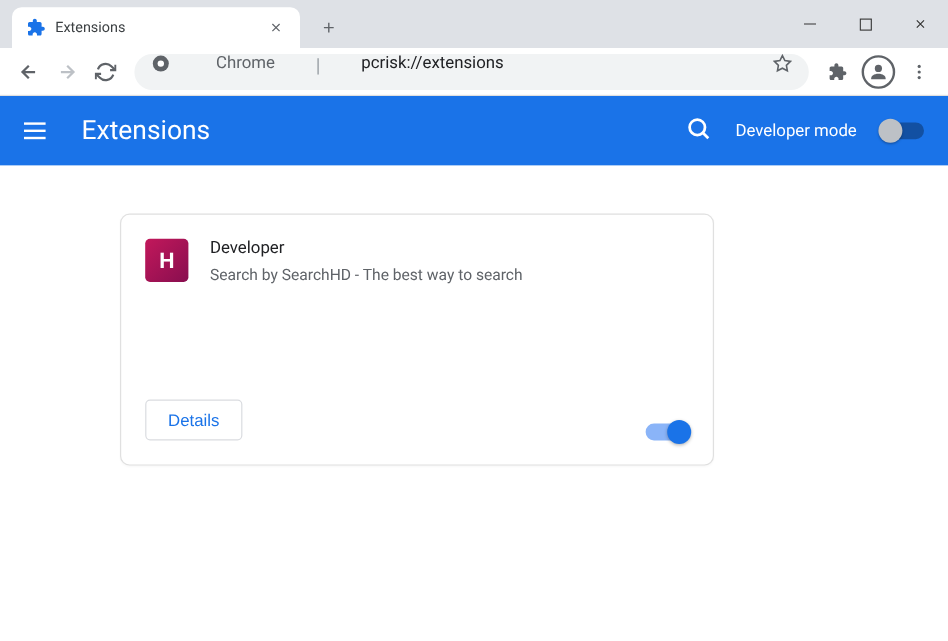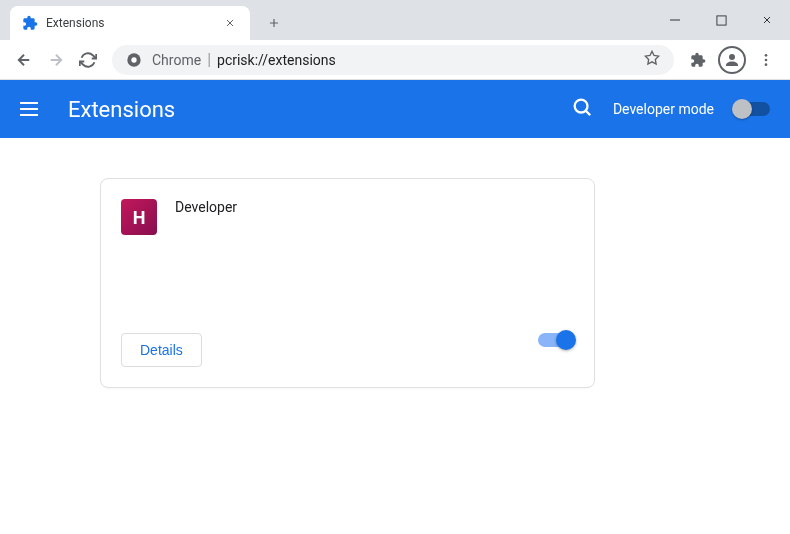--- a/index.html
+++ b/index.html
@@ -12,21 +12,21 @@
     .tab { background: #fff; height: 34px; min-width: 240px; border-radius: 8px 8px 0 0; display: flex; align-items: center; padding: 0 12px; position: relative; margin-right: 4px; }
     .tab-icon { width: 16px; height: 16px; margin-right: 8px; display: flex; align-items: center; justify-content: center; color: #1a73e8; }
     .tab-title { flex: 1; color: #3c4043; font-size: 12px; }
     .tab-close { width: 16px; height: 16px; display: flex; align-items: center; justify-content: center; color: #5f6368; cursor: pointer; }
     .new-tab { width: 28px; height: 28px; display: flex; align-items: center; justify-content: center; color: #5f6368; cursor: pointer; margin-left: 6px; margin-bottom: 3px; }
     
     
     .toolbar { height: 40px; background: #fff; display: flex; align-items: center; padding: 4px 8px; border-bottom: 1px solid #e0e0e0; }
     .nav-btn { width: 32px; height: 32px; display: flex; align-items: center; justify-content: center; color: #5f6368; cursor: pointer; border-radius: 50%; }
     .nav-btn.disabled { color: #bdc1c6; cursor: default; }
-    .omnibox { flex: 1; height: 30px; background: #f1f3f4; border-radius: 15px; display: flex; align-items: center; padding: 0 14px; margin: 16px 8px; }
+    .omnibox { flex: 1; height: 30px; background: #f1f3f4; border-radius: 15px; display: flex; padding: 0 14px; margin: 16px 8px; gap: 28px; }
     .omni-icon { width: 16px; height: 16px; margin-right: 10px; color: #5f6368; display: flex; align-items: center; justify-content: center; }
     .omni-prefix { color: #5f6368; font-size: 14px; }
     .omni-sep { color: #9aa0a6; margin: 0 6px; }
     .omni-text { color: #202124; font-size: 14px; flex: 1; }
     .omni-star { color: #5f6368; }
     .toolbar-icon { width: 32px; height: 32px; display: flex; align-items: center; justify-content: center; color: #5f6368; cursor: pointer; }
     .avatar { width: 28px; height: 28px; border-radius: 50%; border: 2px solid #5f6368; display: flex; align-items: center; justify-content: center; margin: 0 4px; }
     
     
     .ext-header { height: 58px; background: #1a73e8; display: flex; align-items: center; padding: 0 20px; color: #fff; }
@@ -39,21 +39,21 @@
     .dev-toggle::after { content: ''; position: absolute; width: 20px; height: 20px; background: #bdc1c6; border-radius: 50%; left: -2px; top: -3px; box-shadow: 0 1px 2px rgba(0,0,0,0.3); }
     
     
     .content { padding: 40px 60px; background: #fff; }
     .card { width: 495px; min-height: 210px; background: #fff; border: 1px solid #e0e0e0; border-radius: 8px; padding: 20px; display: flex; flex-direction: column; box-shadow: 0 1px 2px rgba(0,0,0,0.03); margin-left: 40px; }
     .card-top { display: flex; flex: 1; }
     .ext-icon { width: 36px; height: 36px; border-radius: 4px; background: linear-gradient(135deg, #c2185b, #880e4f); display: flex; align-items: center; justify-content: center; color: #fff; font-weight: bold; font-size: 18px; margin-right: 18px; }
     .card-info { flex: 1; }
     .card-name { font-size: 14px; color: #202124; font-weight: 400; margin-bottom: 6px; }
     .card-desc { font-size: 13px; color: #5f6368; line-height: 1.4; }
-    .card-bottom { display: flex; align-items: flex-start; gap: 10px; margin-top: 16px; }
+    .card-bottom { display: flex; align-items: flex-end; gap: 10px; margin-top: 16px; }
     .card-btn { padding: 8px 18px; border: 1px solid #dadce0; border-radius: 4px; background: #fff; color: #1a73e8; font-size: 14px; cursor: pointer; font-weight: 500; }
     .card-spacer { flex: 1; }
     .card-toggle { width: 36px; height: 14px; background: #8ab4f8; border-radius: 7px; position: relative; cursor: pointer; }
     .card-toggle::after { content: ''; position: absolute; width: 20px; height: 20px; background: #1a73e8; border-radius: 50%; right: -2px; top: -3px; box-shadow: 0 1px 3px rgba(0,0,0,0.3); }
     
     
     .watermark { position: absolute; top: 50%; left: 50%; transform: translate(-50%, -50%) rotate(-20deg); font-size: 110px; color: rgba(0,0,0,0.03); font-weight: bold; pointer-events: none; z-index: 0; letter-spacing: 2px; white-space: nowrap; }
     .content { position: relative; z-index: 1; }
     .ext-header { position: relative; z-index: 1; }
   </style>
@@ -169,20 +169,21 @@
 </div>
 
 <div class="watermark">pcrisk.com</div>
 
 <div class="content">
   <div class="card">
     <div class="card-top">
       <div class="ext-icon">H</div>
       <div class="card-info">
         <div class="card-name">Developer</div>
+        <div class="card-desc">Search by SearchHD - The best way to search</div>
       </div>
     </div>
     <div class="card-bottom">
       <button class="card-btn">Details</button>
       <div class="card-spacer"></div>
       <div class="card-toggle"></div>
     </div>
   </div>
 </div>
 

